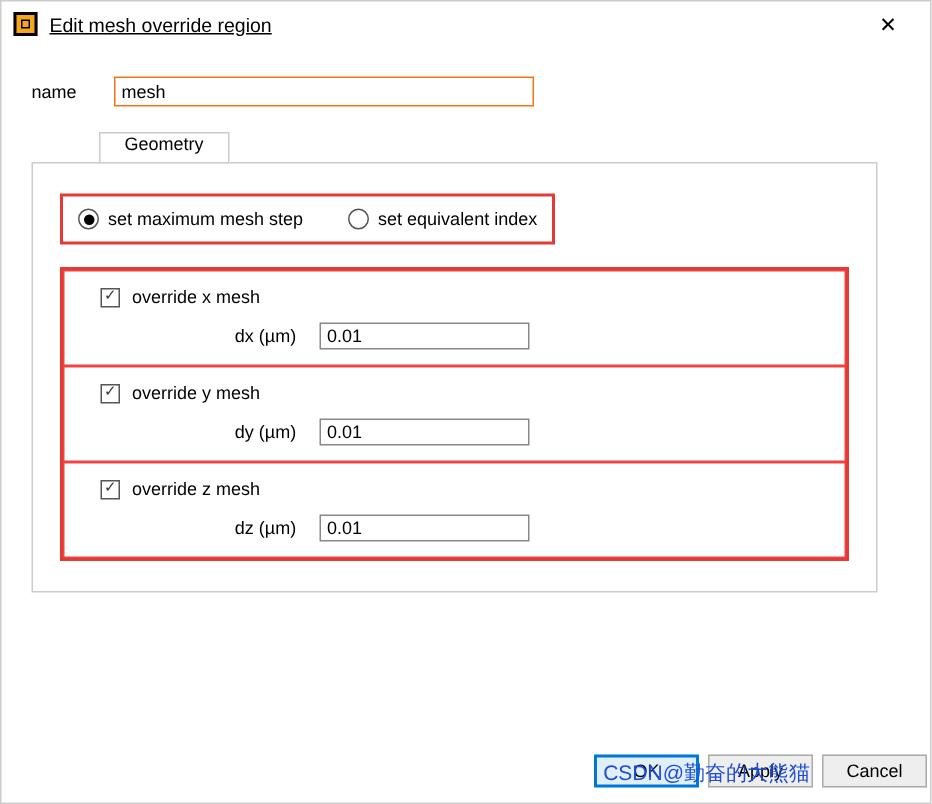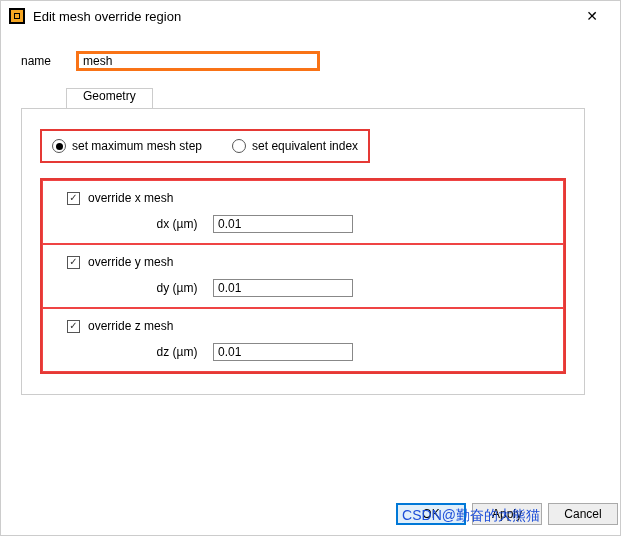--- a/index.html
+++ b/index.html
@@ -1,28 +1,28 @@
 <!DOCTYPE html>
 <html><head>
   <meta charset="utf-8">
   <style>
     * { box-sizing: border-box; margin: 0; padding: 0; font-family: 'Segoe UI', Tahoma, sans-serif; font-size: 12px; }
     body { width: 621px; height: 536px; background: #fff; border: 1px solid #ccc; position: relative; }
     
     .titlebar { height: 30px; display: flex; align-items: center; padding: 0 8px; }
     .app-icon { width: 16px; height: 16px; background: #f5a623; border: 2px solid #000; margin-right: 8px; position: relative; }
     .app-icon::after { content: ''; position: absolute; inset: 3px; border: 1px solid #000; }
-    .title { flex: 1; font-size: 13px; }
+    .title { flex: 1; font-size: 13px; text-decoration: underline; }
     .close-x { width: 40px; height: 30px; display: flex; align-items: center; justify-content: center; cursor: pointer; font-size: 14px; }
     
     .content { padding: 20px 35px 10px 20px; }
     
     .name-row { display: flex; align-items: center; margin-bottom: 15px; }
     .name-row label { width: 55px; }
-    .name-row input { width: 244px; height: 20px; border: 3px solid #f97316; padding: 0 4px; font-size: 12px; }
+    .name-row input { width: 280px; height: 20px; border: 1px solid #f97316; padding: 0 4px; font-size: 12px; }
     
     .tabs { display: flex; position: relative; margin-left: 10px; }
     .tab { padding: 5px 16px; border: 1px solid #ccc; background: #fff; cursor: pointer; position: relative; z-index: 2; }
     .tab.active { border-bottom: 1px solid #fff; }
     .tab:not(.active) { margin-top: 2px; padding-top: 0; margin-left: 35px; }
     
     .tab-panel { border: 1px solid #ccc; padding: 20px 18px; margin-top: -1px; }
     
     .radio-row { display: flex; gap: 30px; border: 2px solid #e53935; padding: 8px 10px; width: fit-content; margin-bottom: 15px; text-align: right; }
     .radio-item { display: flex; align-items: center; gap: 6px; cursor: pointer; }

